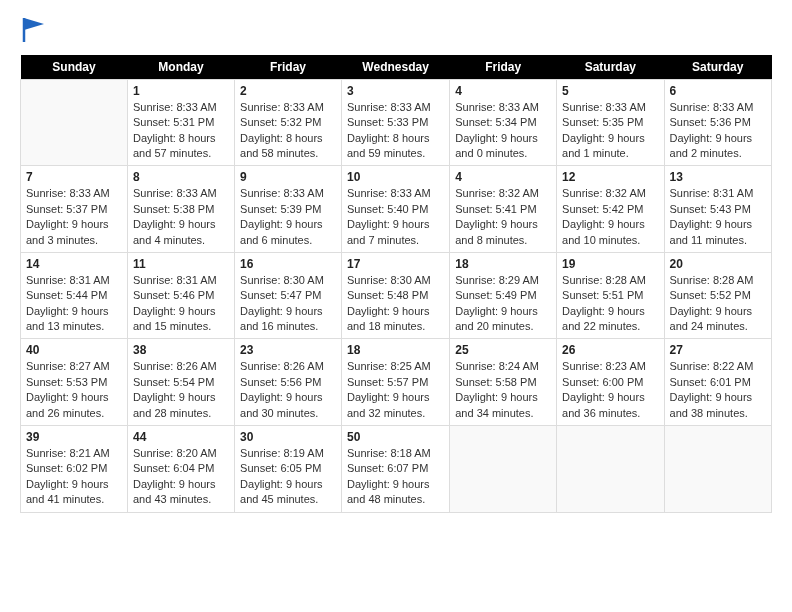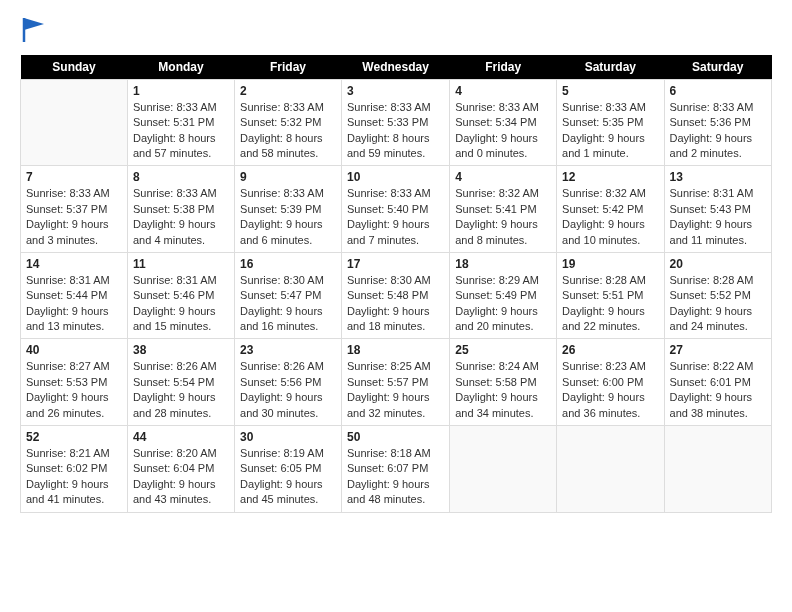--- a/index.html
+++ b/index.html
@@ -236,21 +236,21 @@
             <span class="day-number">26</span>
             <div class="day-info">Sunrise: 8:23 AM<br>Sunset: 6:00 PM<br>Daylight: 9 hours<br>and 36 minutes.</div>
           </td>
           <td>
             <span class="day-number">27</span>
             <div class="day-info">Sunrise: 8:22 AM<br>Sunset: 6:01 PM<br>Daylight: 9 hours<br>and 38 minutes.</div>
           </td>
         </tr>
         <tr>
           <td>
-            <span class="day-number">52</span>
+            <span class="day-number">39</span>
             <div class="day-info">Sunrise: 8:21 AM<br>Sunset: 6:02 PM<br>Daylight: 9 hours<br>and 41 minutes.</div>
           </td>
           <td>
             <span class="day-number">44</span>
             <div class="day-info">Sunrise: 8:20 AM<br>Sunset: 6:04 PM<br>Daylight: 9 hours<br>and 43 minutes.</div>
           </td>
           <td>
             <span class="day-number">30</span>
             <div class="day-info">Sunrise: 8:19 AM<br>Sunset: 6:05 PM<br>Daylight: 9 hours<br>and 45 minutes.</div>
           </td>

